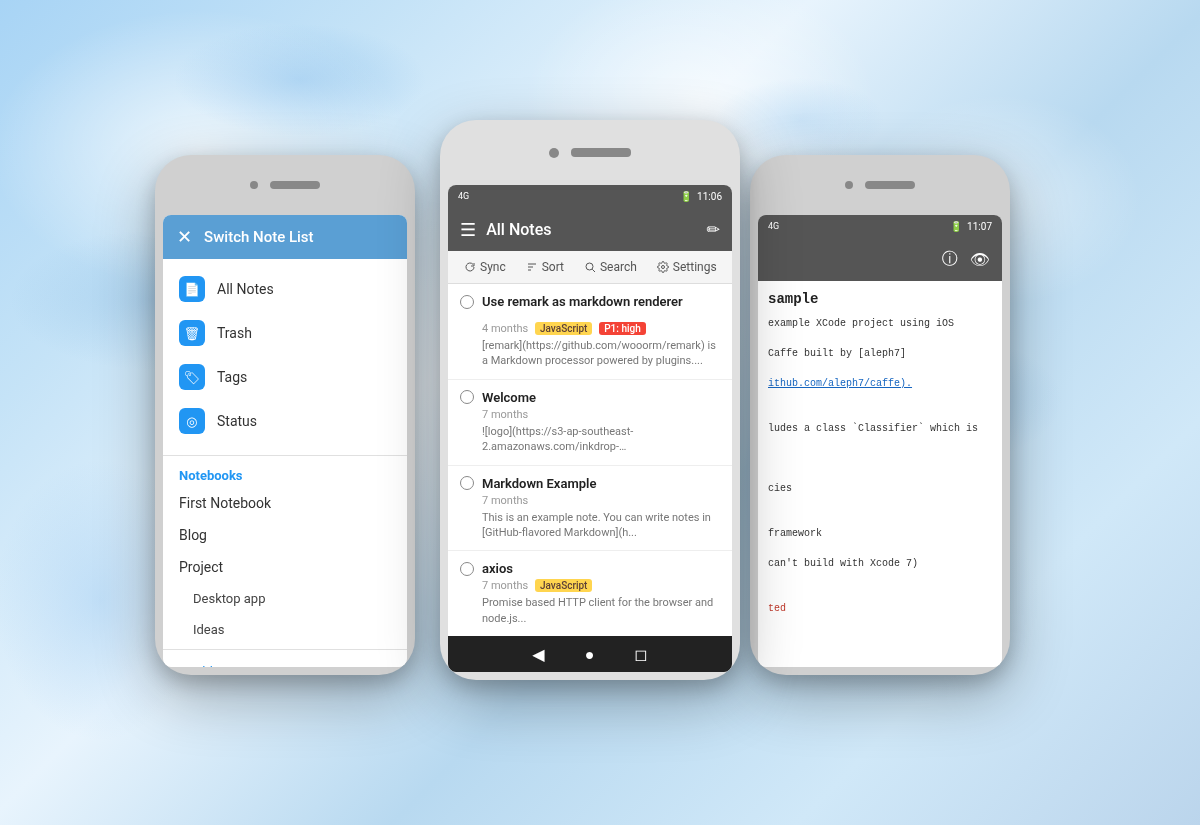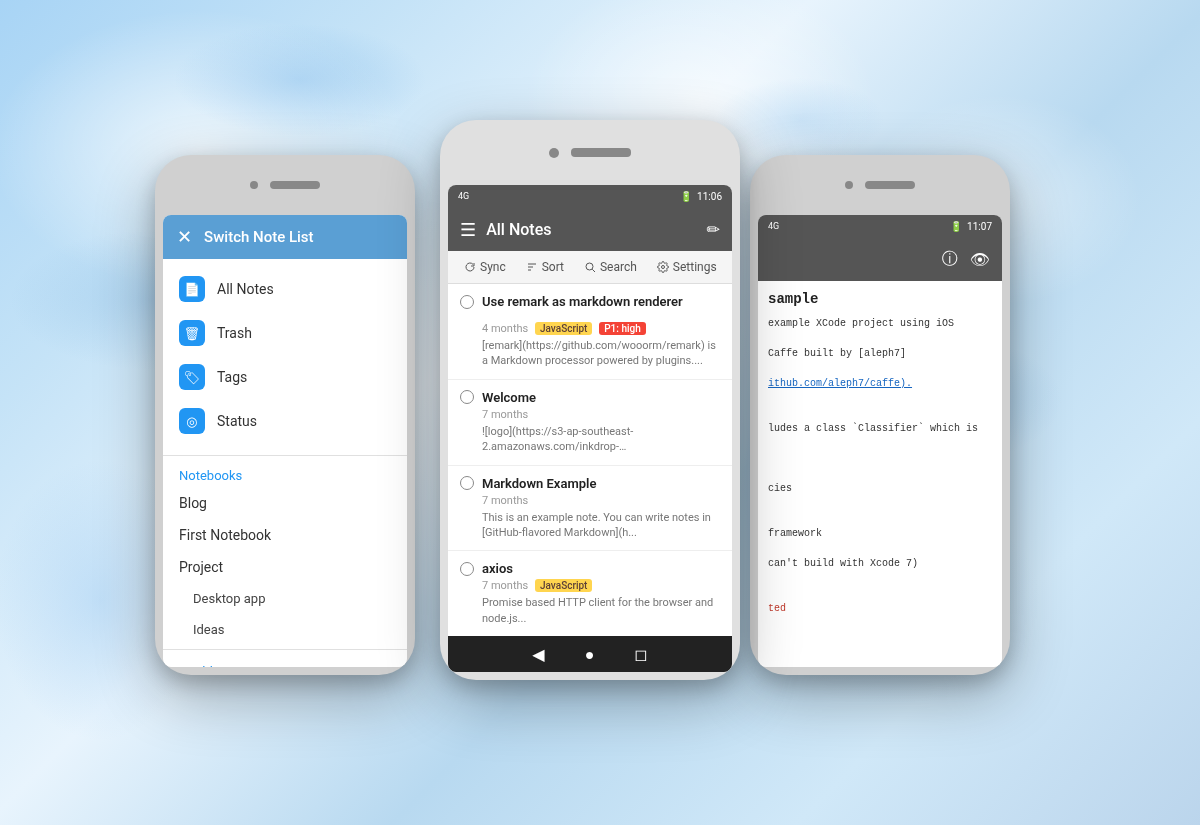--- a/index.html
+++ b/index.html
@@ -221,21 +221,21 @@
 
     .nav-label {
       font-size: 14px;
       color: #333;
     }
 
     .section-title {
       padding: 8px 16px 4px;
       font-size: 13px;
       color: #2196F3;
-      font-weight: 400;
+      font-weight: 700;
     }
 
     .sub-item {
       padding: 8px 16px;
       font-size: 14px;
       color: #333;
     }
 
     .sub-sub-item {
       padding: 8px 16px 8px 30px;
@@ -469,22 +469,22 @@
         </div>
         <div class="nav-item">
           <div class="nav-icon icon-blue-status">◎</div>
           <span class="nav-label">Status</span>
         </div>
       </div>
 
       <div class="divider"></div>
 
       <div class="section-title">Notebooks</div>
+      <div class="sub-item">First Notebook</div>
       <div class="sub-item">Blog</div>
-      <div class="sub-item">First Notebook</div>
       <div class="sub-item">Project</div>
       <div class="sub-sub-item">Desktop app</div>
       <div class="sub-sub-item">Ideas</div>
 
       <div class="divider"></div>
 
       <div class="add-btn">+ Add N...</div>
     </div>
   </div>
 

